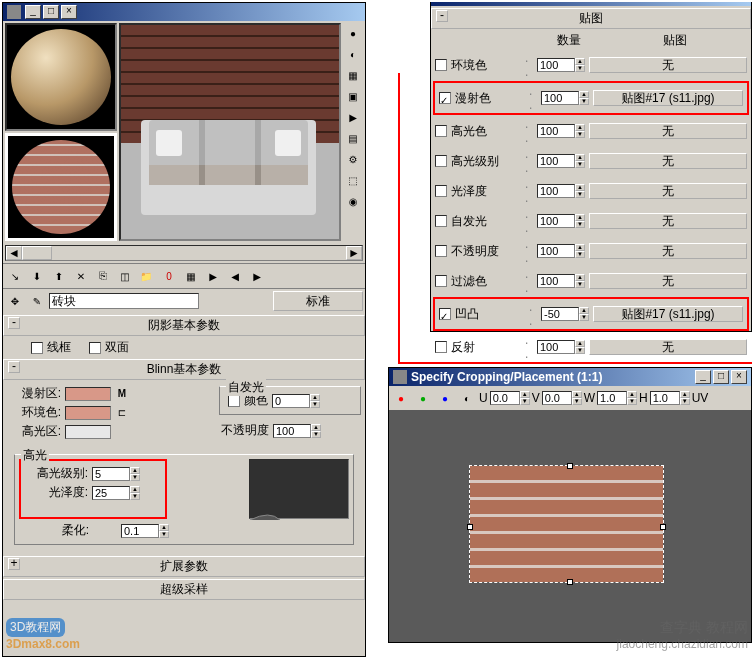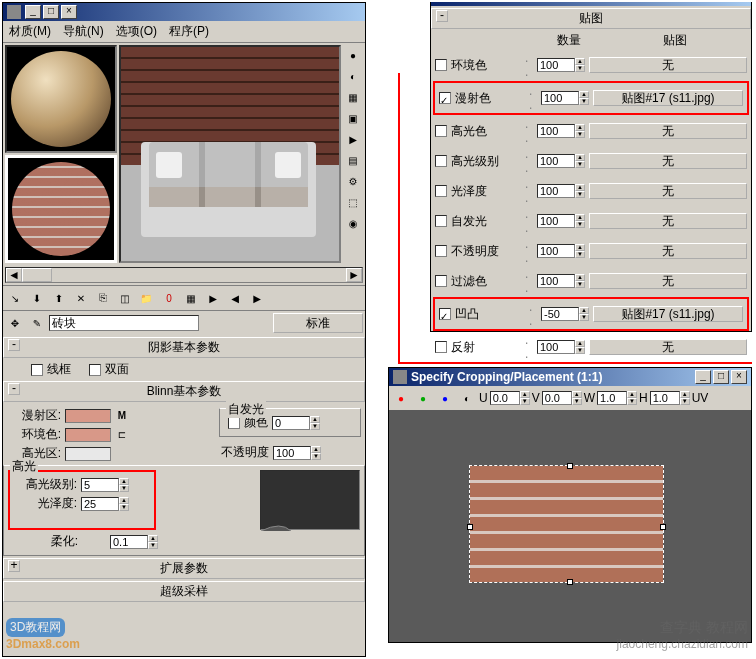--- a/index.html
+++ b/index.html
@@ -44,26 +44,20 @@
 
 <div class="win" style="left:2px; top:2px; width:364px; height:655px;">
   <div class="titlebar">
     <div class="icon"></div>
     <div class="btns">
       <div class="btn">_</div>
       <div class="btn">□</div>
       <div class="btn">×</div>
     </div>
   </div>
-  <div class="menubar">
-    <span>材质(M)</span>
-    <span>导航(N)</span>
-    <span>选项(O)</span>
-    <span>程序(P)</span>
-  </div>
 
   <div style="display:flex; padding:2px; gap:2px;">
     <div style="display:flex; flex-direction:column; gap:2px;">
       <div class="slot" style="width:112px; height:108px; padding:4px;">
         <div class="sphere" style="background: radial-gradient(circle at 35% 30%, #f0e0c0, #b89868 50%, #604830 90%);"></div>
       </div>
       <div class="slot" style="width:112px; height:108px; border:3px solid #fff; padding:4px;">
         <div class="sphere" style="background: radial-gradient(circle at 35% 30%, #c08878, #804838 60%, #301810 95%); background-image: repeating-linear-gradient(0deg, #b07060 0 8px, #d0c0b8 8px 10px), radial-gradient(circle at 35% 30%, rgba(255,255,255,0.5), transparent 60%); background-blend-mode: multiply;"></div>
       </div>
     </div>
@@ -177,21 +171,21 @@
             <div class="arrows">
               <div>▲</div>
               <div>▼</div>
             </div>
         </div>
         <div class="tbtn" style="width:14px;height:14px;"></div>
       </div>
     </div>
   </div>
 
-  <div class="groupbox" style="margin:0;">
+  <div class="groupbox" style="margin:11px;">
     <div class="gtitle">高光</div>
     <div style="display:flex;">
       <div class="redbox" style="padding:3px;">
         <div class="row">
           <span class="label" style="width:60px">高光级别:</span>
           <div class="spinner">
             <input value="5" style="">
               <div class="arrows">
                 <div>▲</div>
                 <div>▼</div>

